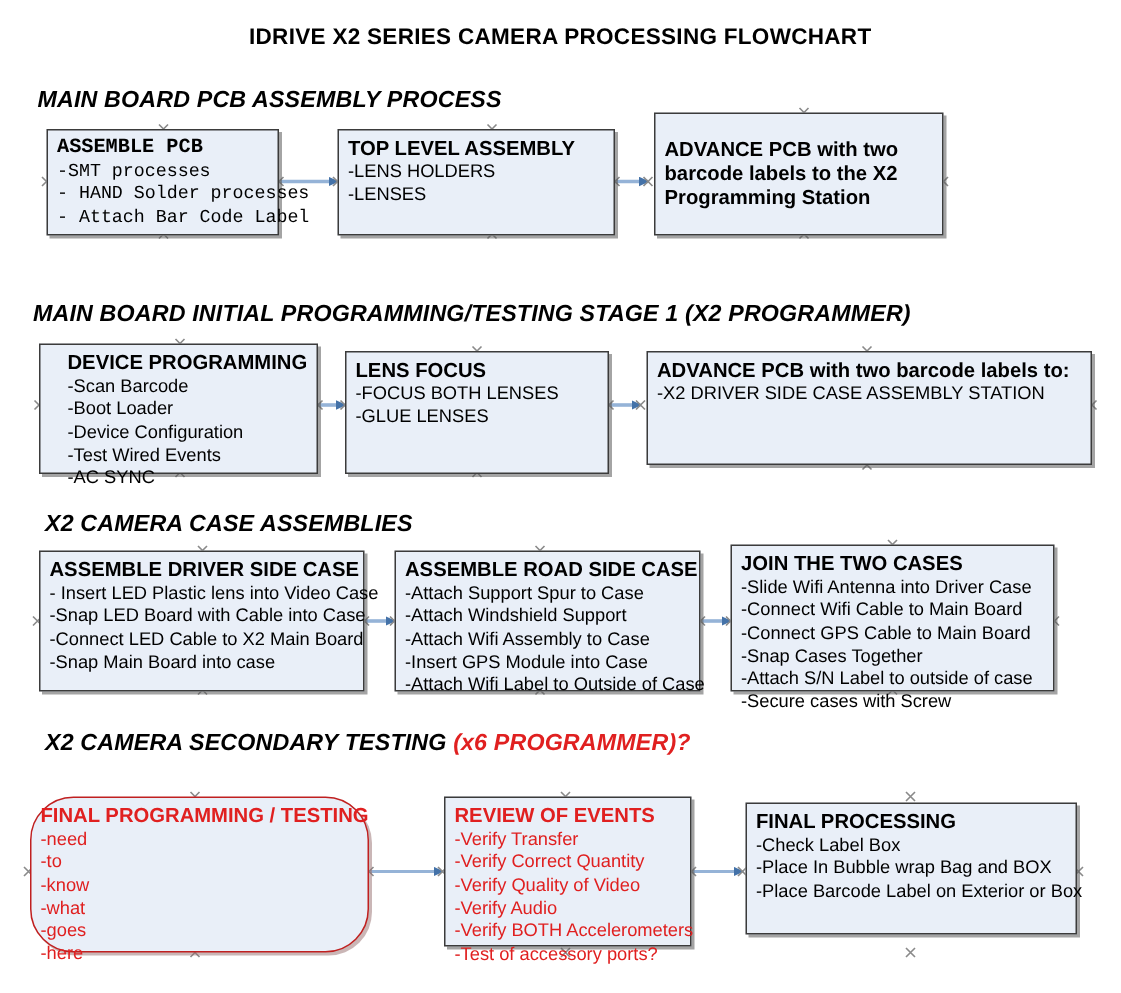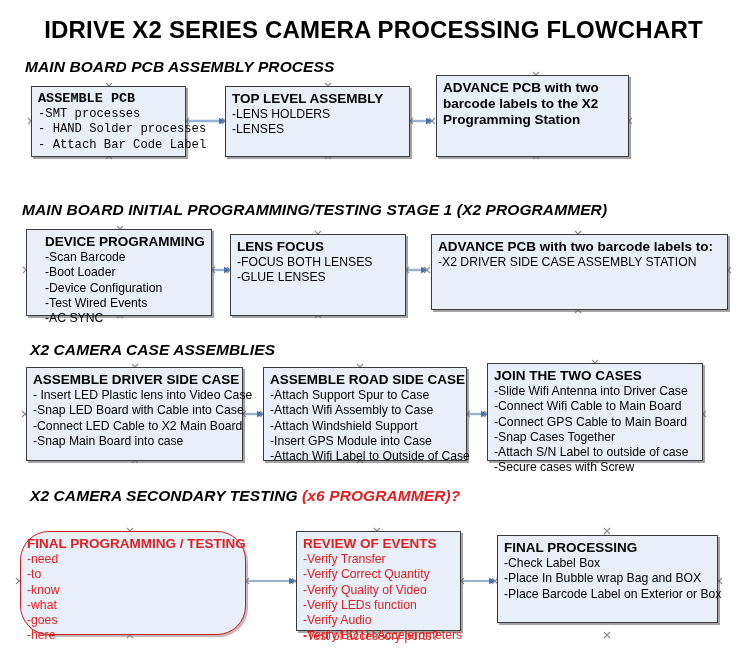--- a/index.html
+++ b/index.html
@@ -23,21 +23,21 @@
     height: 662px;
   }
 
   
   .doc-title {
     position: absolute;
     left: 0;
     top: 16px;
     width: 747px;
     text-align: center;
-    font-size: 24px;
+    font-size: 15px;
     font-weight: bold;
     letter-spacing: 0.2px;
     white-space: nowrap;
   }
 
   .section-title {
     position: absolute;
     font-size: 15.5px;
     font-weight: bold;
     white-space: nowrap;
@@ -62,20 +62,21 @@
     box-shadow: 2px 2px 0 rgba(150,110,110,0.5);
   }
   .node .node-title {
     font-size: 13.5px;
     font-weight: bold;
     line-height: 16px;
     white-space: nowrap;
   }
   .node .node-title.wrap {
     white-space: normal;
+    margin-top: 12px;
   }
   .node .node-line {
     font-size: 12.2px;
     line-height: 15.3px;
     white-space: nowrap;
   }
   .node.red-text .node-title,
   .node.red-text .node-line {
     color: #e02020;
   }
@@ -240,22 +241,22 @@
   <div class="node-title">ASSEMBLE DRIVER SIDE CASE</div>
   <div class="node-line">- Insert LED Plastic lens into Video Case</div>
   <div class="node-line">-Snap LED Board with Cable into Case</div>
   <div class="node-line">-Connect LED Cable to X2 Main Board</div>
   <div class="node-line">-Snap Main Board into case</div>
 </div>
 
 <div class="node" style="left:263px; top:367px; width:204px; height:94px;">
   <div class="node-title">ASSEMBLE ROAD SIDE CASE</div>
   <div class="node-line">-Attach Support Spur to Case</div>
+  <div class="node-line">-Attach Windshield Support</div>
   <div class="node-line">-Attach Wifi Assembly to Case</div>
-  <div class="node-line">-Attach Windshield Support</div>
   <div class="node-line">-Insert GPS Module into Case</div>
   <div class="node-line">-Attach Wifi Label to Outside of Case</div>
 </div>
 
 <div class="node" style="left:487px; top:363px; width:216px; height:98px;">
   <div class="node-title">JOIN THE TWO CASES</div>
   <div class="node-line">-Slide Wifi Antenna into Driver Case</div>
   <div class="node-line">-Connect Wifi Cable to Main Board</div>
   <div class="node-line">-Connect GPS Cable to Main Board</div>
   <div class="node-line">-Snap Cases Together</div>
@@ -271,21 +272,20 @@
   <div class="node-line">-what</div>
   <div class="node-line">-goes</div>
   <div class="node-line">-here</div>
 </div>
 
 <div class="node red-text" style="left:296px; top:531px; width:165px; height:100px;">
   <div class="node-title">REVIEW OF EVENTS</div>
   <div class="node-line">-Verify Transfer</div>
   <div class="node-line">-Verify Correct Quantity</div>
   <div class="node-line">-Verify Quality of Video</div>
-  <div class="node-line">-Verify LEDs function</div>
   <div class="node-line">-Verify Audio</div>
   <div class="node-line">-Verify BOTH Accelerometers</div>
   <div class="node-line overflow-line">-Test of accessory ports?</div>
 </div>
 
 <div class="node" style="left:497px; top:535px; width:221px; height:88px;">
   <div class="node-title">FINAL PROCESSING</div>
   <div class="node-line">-Check Label Box</div>
   <div class="node-line">-Place In Bubble wrap Bag and BOX</div>
   <div class="node-line">-Place Barcode Label on Exterior or Box</div>

